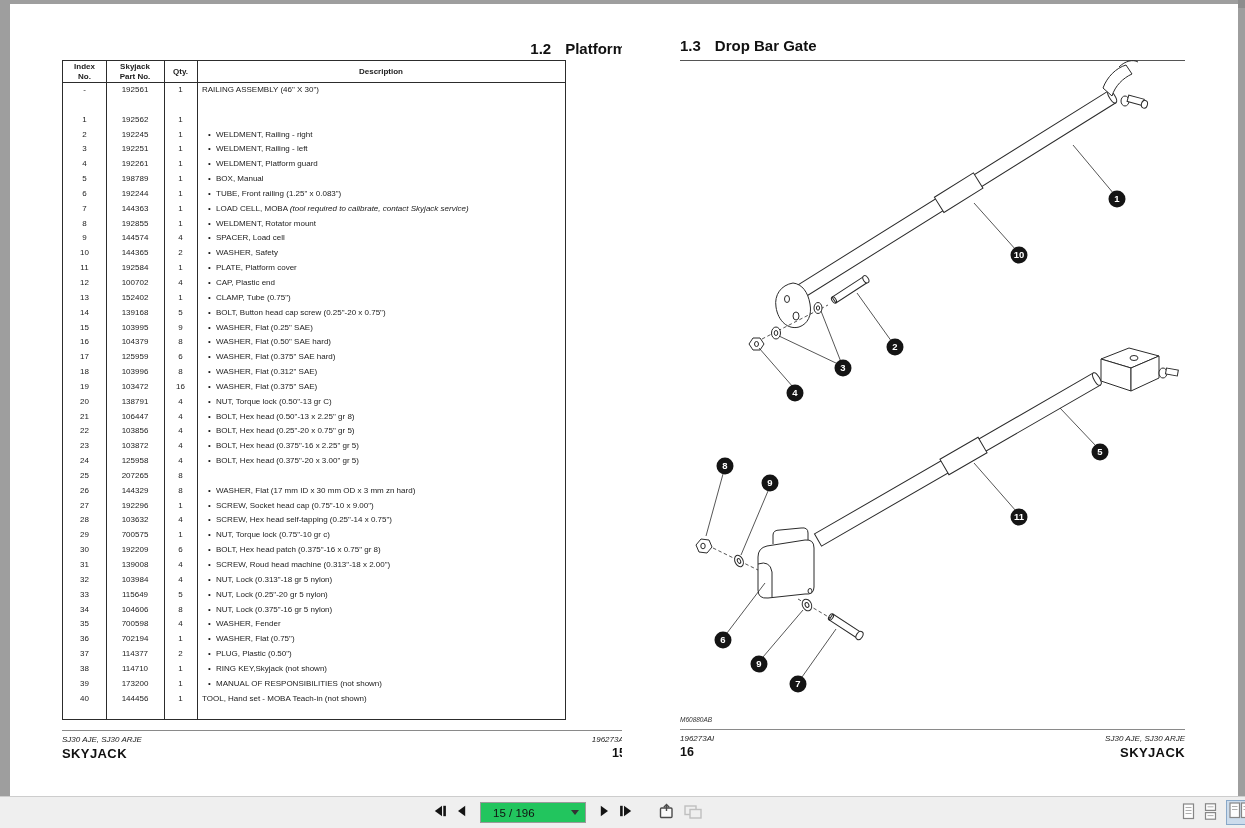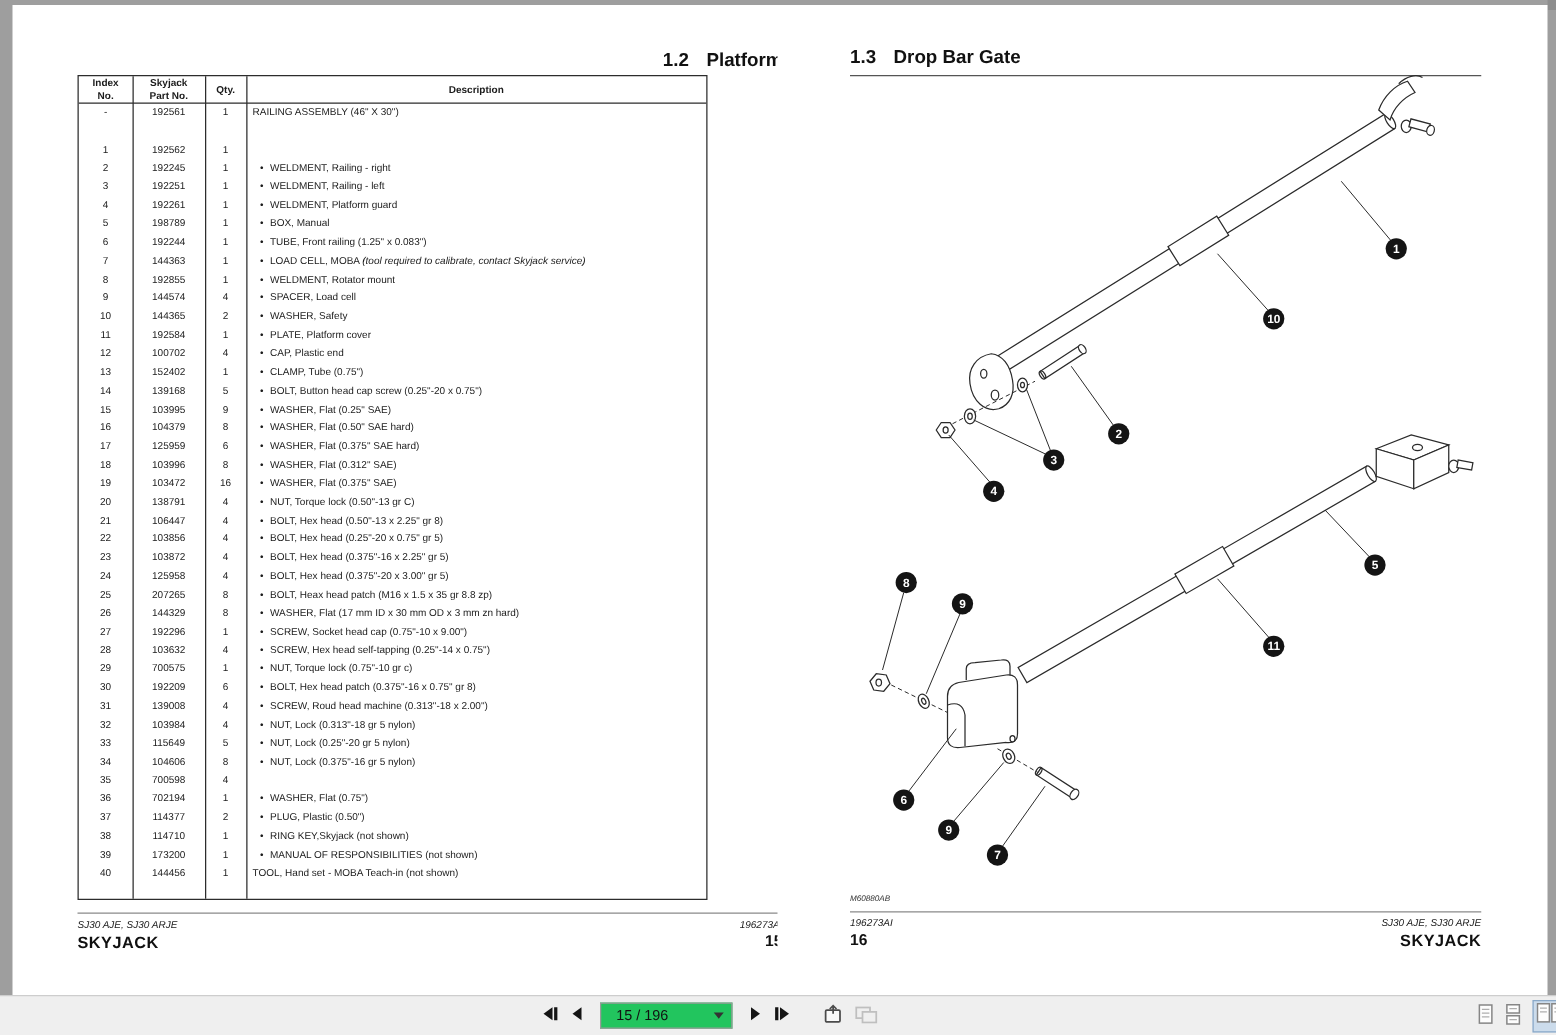--- a/index.html
+++ b/index.html
@@ -246,21 +246,20 @@
           <div class="prow">
             <span class="c1">24</span>
             <span class="c2">125958</span>
             <span class="c3">4</span>
             <span class="c4"><span class="blt">•</span><span class="">BOLT, Hex head (0.375"-20 x 3.00" gr 5)</span></span>
           </div>
           <div class="prow">
             <span class="c1">25</span>
             <span class="c2">207265</span>
             <span class="c3">8</span>
-            <span class="c4"><span class="blt">•</span><span class="">BOLT, Heax head patch (M16 x 1.5 x 35 gr 8.8 zp)</span></span>
           </div>
           <div class="prow">
             <span class="c1">26</span>
             <span class="c2">144329</span>
             <span class="c3">8</span>
             <span class="c4"><span class="blt">•</span><span class="">WASHER, Flat (17 mm ID x 30 mm OD x 3 mm zn hard)</span></span>
           </div>
           <div class="prow">
             <span class="c1">27</span>
             <span class="c2">192296</span>
@@ -306,20 +305,21 @@
           <div class="prow">
             <span class="c1">34</span>
             <span class="c2">104606</span>
             <span class="c3">8</span>
             <span class="c4"><span class="blt">•</span><span class="">NUT, Lock (0.375"-16 gr 5 nylon)</span></span>
           </div>
           <div class="prow">
             <span class="c1">35</span>
             <span class="c2">700598</span>
             <span class="c3">4</span>
+            <span class="c4"><span class="blt">•</span><span class="">WASHER, Fender</span></span>
           </div>
           <div class="prow">
             <span class="c1">36</span>
             <span class="c2">702194</span>
             <span class="c3">1</span>
             <span class="c4"><span class="blt">•</span><span class="">WASHER, Flat (0.75")</span></span>
           </div>
           <div class="prow">
             <span class="c1">37</span>
             <span class="c2">114377</span>

